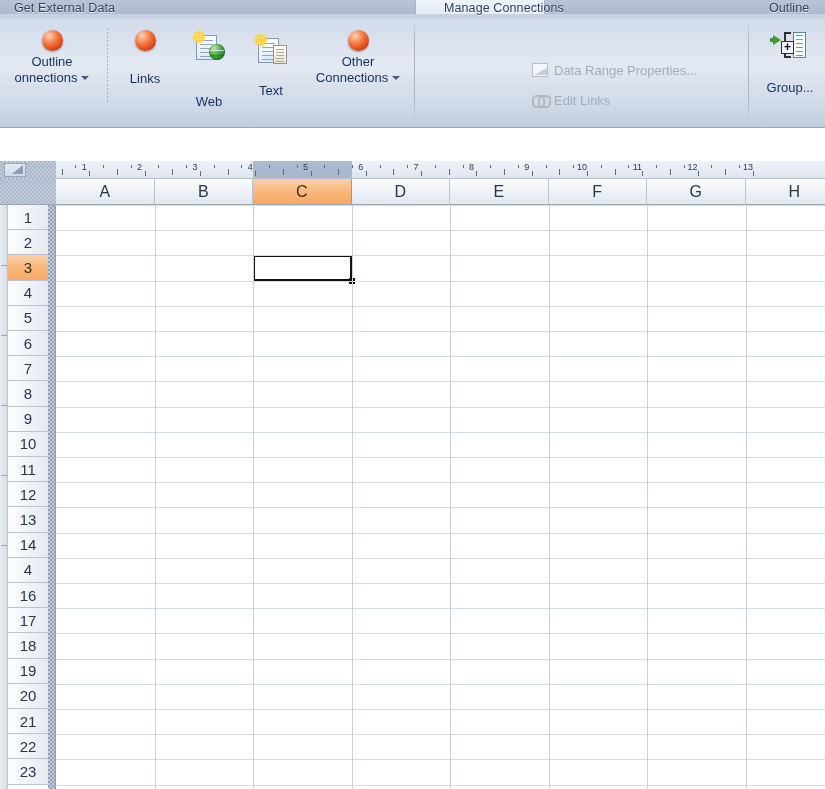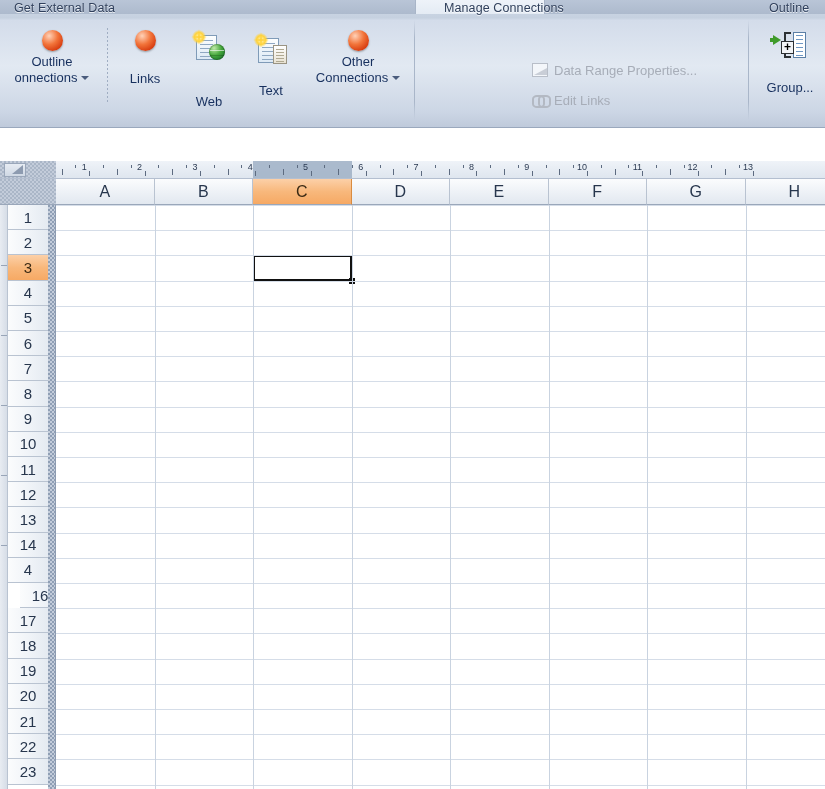--- a/index.html
+++ b/index.html
@@ -508,21 +508,21 @@
       <div class="rowhdr" style="top: 126px; height: 25.2px;">6</div>
       <div class="rowhdr" style="top: 151.2px; height: 25.2px;">7</div>
       <div class="rowhdr" style="top: 176.4px; height: 25.2px;">8</div>
       <div class="rowhdr" style="top: 201.6px; height: 25.2px;">9</div>
       <div class="rowhdr" style="top: 226.8px; height: 25.2px;">10</div>
       <div class="rowhdr" style="top: 252px; height: 25.2px;">11</div>
       <div class="rowhdr" style="top: 277.2px; height: 25.2px;">12</div>
       <div class="rowhdr" style="top: 302.4px; height: 25.2px;">13</div>
       <div class="rowhdr" style="top: 327.6px; height: 25.2px;">14</div>
       <div class="rowhdr" style="top: 352.8px; height: 25.2px;">4</div>
-      <div class="rowhdr" style="top: 378px; height: 25.2px; margin-left: 12px;">16</div>
+      <div class="rowhdr" style="top: 378px; height: 25.2px;">16</div>
       <div class="rowhdr" style="top: 403.2px; height: 25.2px;">17</div>
       <div class="rowhdr" style="top: 428.4px; height: 25.2px;">18</div>
       <div class="rowhdr" style="top: 453.6px; height: 25.2px;">19</div>
       <div class="rowhdr" style="top: 478.8px; height: 25.2px;">20</div>
       <div class="rowhdr" style="top: 504px; height: 25.2px;">21</div>
       <div class="rowhdr" style="top: 529.2px; height: 25.2px;">22</div>
       <div class="rowhdr" style="top: 554.4px; height: 25.2px;">23</div>
     </div>
   <div class="rowhdr-gutter"></div>
 

